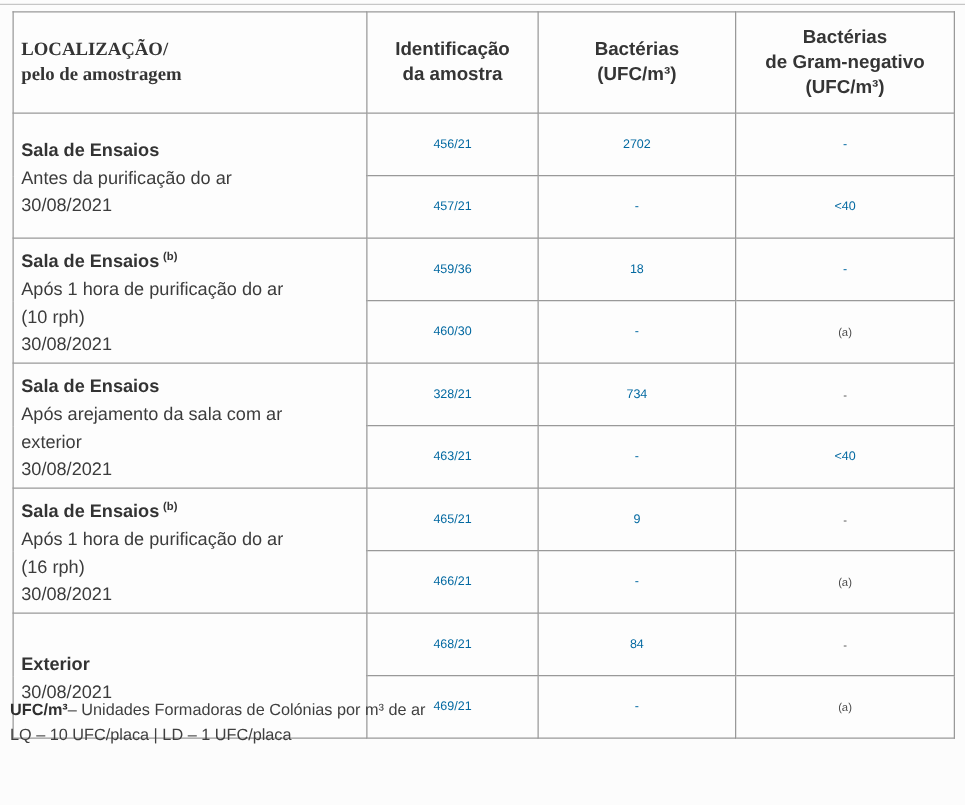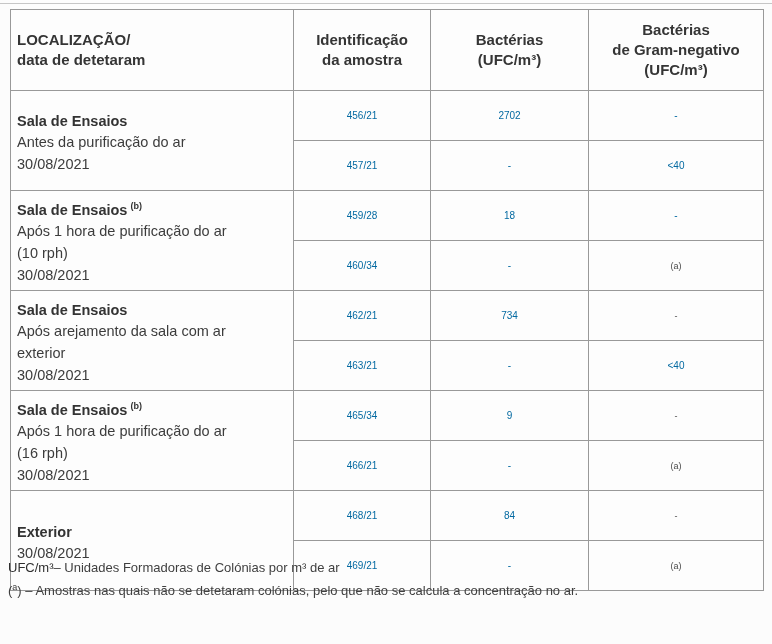--- a/index.html
+++ b/index.html
@@ -25,60 +25,60 @@
   table.report td, table.report th{
     border:1px solid #999;
     padding:2px 6px;
     vertical-align:middle;
   }
   table.report{border:1px solid #8a8a8a;}
   th{
     font-size:15px;font-weight:bold;color:#353535;
     text-align:center;line-height:20px;height:76px;
   }
-  th.loc-h{text-align:left;padding-left:14px;}
+  th.loc-h{text-align:left;padding-left:14px;font-family:Liberation Serif, serif;}
   td.c{
     text-align:center;
     font-size:10px;color:#0369a1;
     height:45px;
   }
   td.loc{
     text-align:left;padding-left:13px;padding-right:8px;
     font-size:14.5px;line-height:22px;color:#3c3c3c;
   }
   .loc-title{font-weight:bold;color:#333;}
   .loc-title sup{font-weight:bold;font-size:9px;margin-left:3px;}
   .loc-line:empty{display:none;}
   td.note{font-size:9px;color:#4a4a4a;}
   td.tiny{font-size:9px;color:#4a4a4a;}
   .footnotes{
     position:absolute;left:8px;top:558px;width:760px;
     font-size:13px;line-height:19.5px;color:#3f3f3f;
   }
-  .fn-bold{font-weight:normal;color:#2f2f2f;}
+  .fn-bold{font-weight:bold;color:#2f2f2f;}
   .fn sup{font-size:9px;}
   .fn{white-space:nowrap;}
 </style>
 </head>
 <body>
 
 <div class="top-rule"></div>
 
 <table class="report">
   <colgroup>
     <col style="width:283px">
       <col style="width:137px">
       <col style="width:158px">
       <col style="width:175px">
   </colgroup>
   <thead>
     <tr>
       <th class="loc-h">
         <div>LOCALIZAÇÃO/</div>
-        <div>data de detetaram</div>
+        <div>pelo de amostragem</div>
       </th>
       <th>
         <div>Identificação</div>
         <div>da amostra</div>
       </th>
       <th>
         <div>Bactérias</div>
         <div>(UFC/m³)</div>
       </th>
       <th>
@@ -107,55 +107,55 @@
       <td class="c">&lt;40</td>
     </tr>
 
     <tr>
       <td class="loc" rowspan="2">
         <div class="loc-title"><b>Sala de Ensaios</b><sup>(b)</sup></div>
         <div class="loc-line">Após 1 hora de purificação do ar</div>
         <div class="loc-line">(10 rph)</div>
         <div class="loc-line">30/08/2021</div>
       </td>
-      <td class="c">459/28</td>
+      <td class="c">459/36</td>
       <td class="c">18</td>
       <td class="c">-</td>
     </tr>
     <tr>
-      <td class="c">460/34</td>
+      <td class="c">460/30</td>
       <td class="c">-</td>
       <td class="c note">(a)</td>
     </tr>
 
     <tr>
       <td class="loc" rowspan="2">
         <div class="loc-title"><b>Sala de Ensaios</b><sup></sup></div>
         <div class="loc-line">Após arejamento da sala com ar</div>
         <div class="loc-line">exterior</div>
         <div class="loc-line">30/08/2021</div>
       </td>
-      <td class="c">462/21</td>
+      <td class="c">328/21</td>
       <td class="c">734</td>
       <td class="c tiny">-</td>
     </tr>
     <tr>
       <td class="c">463/21</td>
       <td class="c">-</td>
       <td class="c">&lt;40</td>
     </tr>
 
     <tr>
       <td class="loc" rowspan="2">
         <div class="loc-title"><b>Sala de Ensaios</b><sup>(b)</sup></div>
         <div class="loc-line">Após 1 hora de purificação do ar</div>
         <div class="loc-line">(16 rph)</div>
         <div class="loc-line">30/08/2021</div>
       </td>
-      <td class="c">465/34</td>
+      <td class="c">465/21</td>
       <td class="c">9</td>
       <td class="c tiny">-</td>
     </tr>
     <tr>
       <td class="c">466/21</td>
       <td class="c">-</td>
       <td class="c note">(a)</td>
     </tr>
 
     <tr>
@@ -171,14 +171,14 @@
     <tr>
       <td class="c">469/21</td>
       <td class="c">-</td>
       <td class="c note">(a)</td>
     </tr>
   </tbody>
 </table>
 
 <div class="footnotes">
   <div class="fn"><span class="fn-bold">UFC/m³</span><span>– Unidades Formadoras de Colónias por m³ de ar</span></div>
-  <div class="fn">(<sup>a</sup>)<span> – Amostras nas quais não se detetaram colónias, pelo que não se calcula a concentração no ar.</span></div>
+  <div class="fn">LQ – 10 UFC/placa | LD – 1 UFC/placa</div>
 </div>
 
 </body></html>

